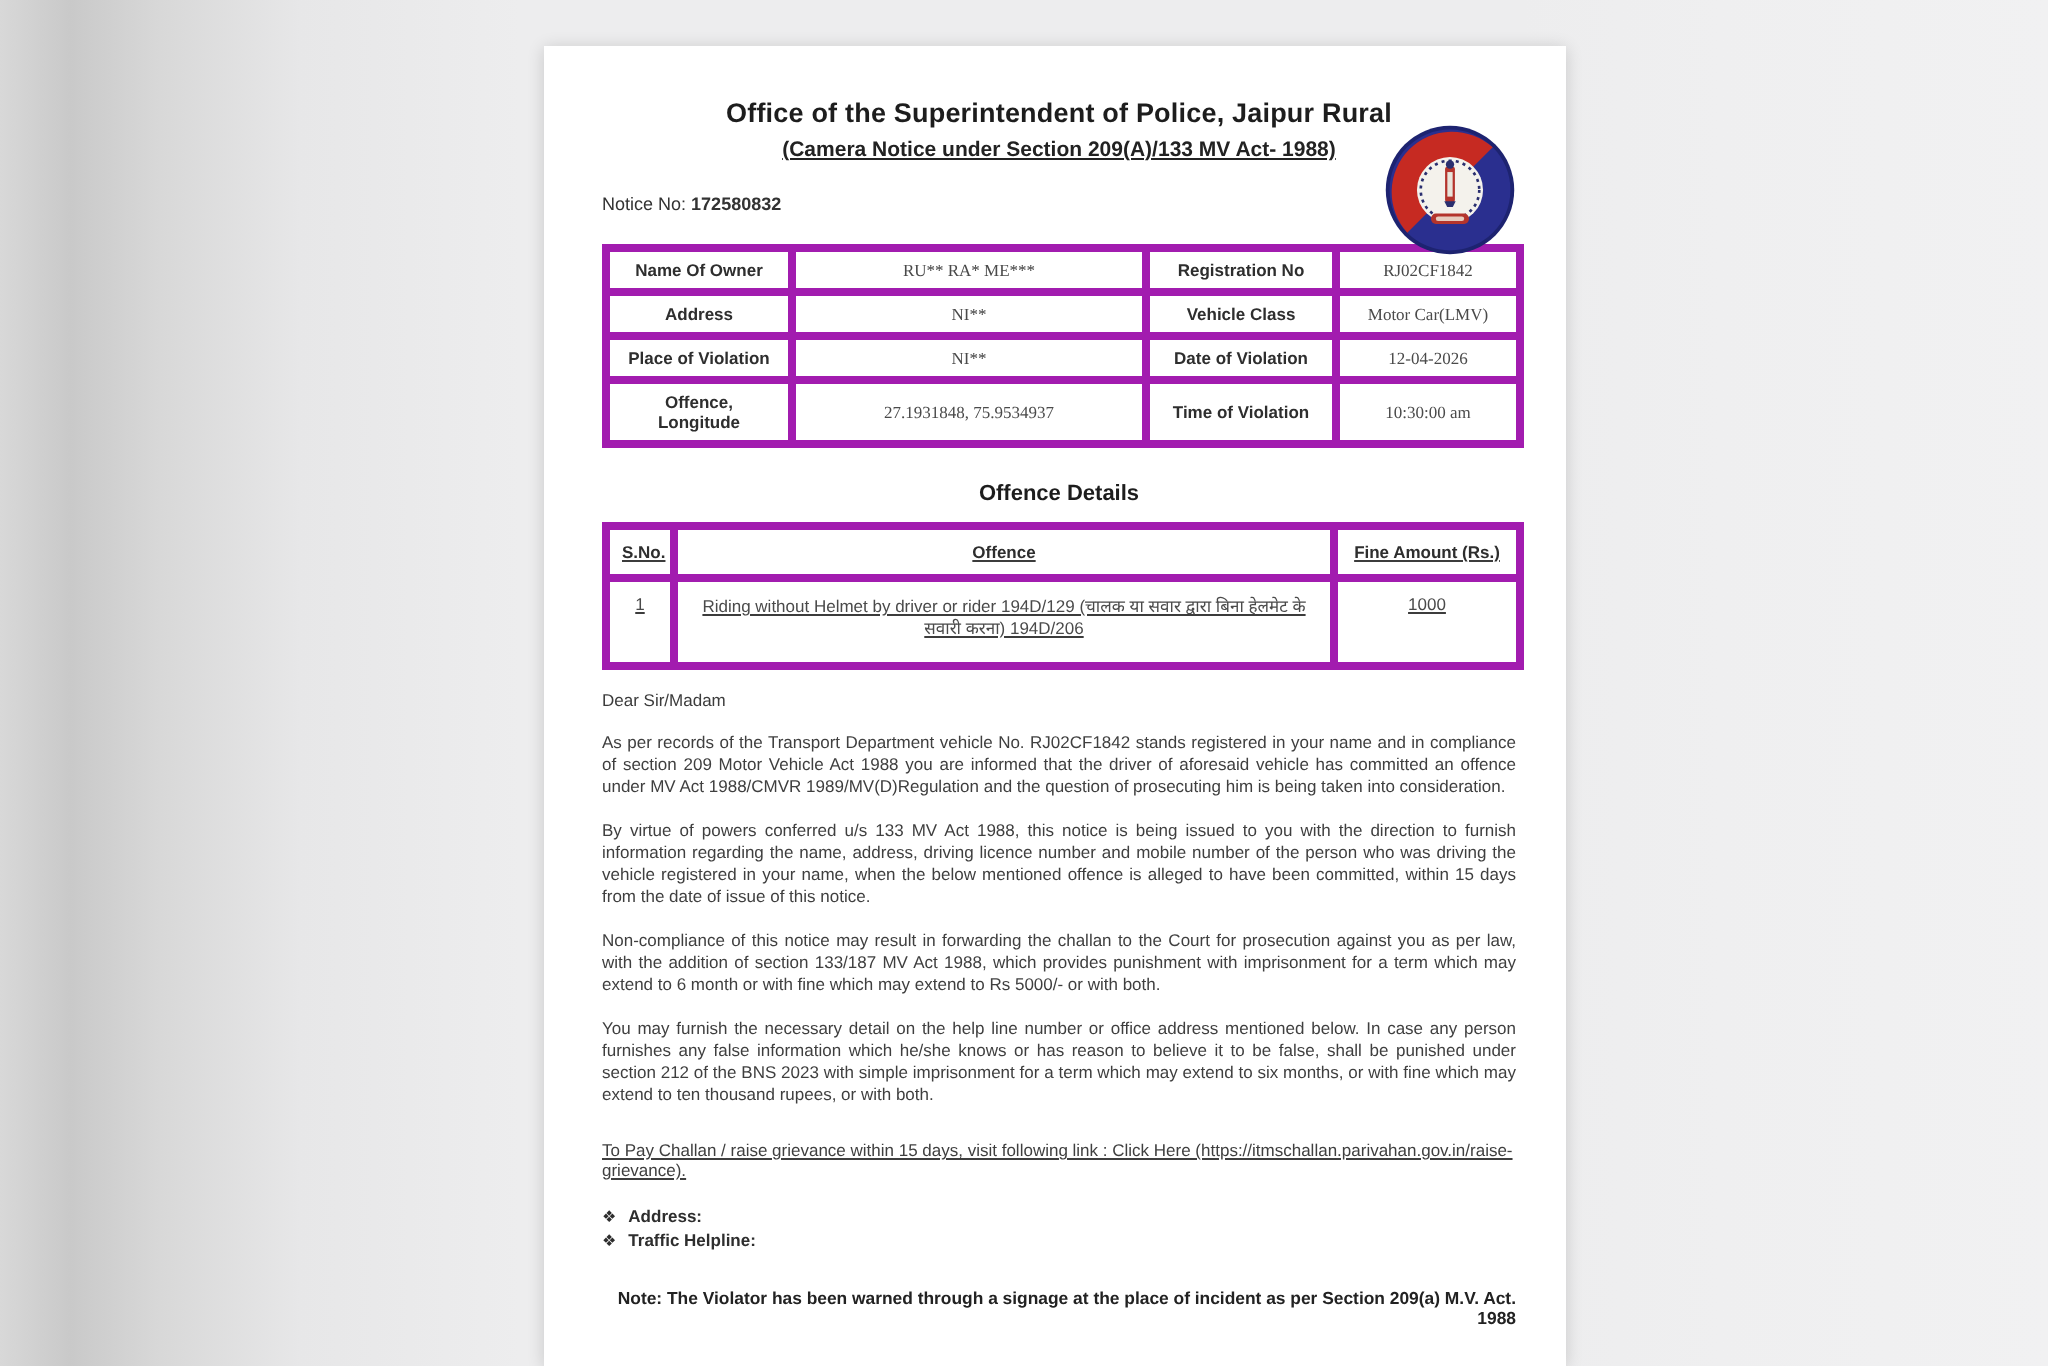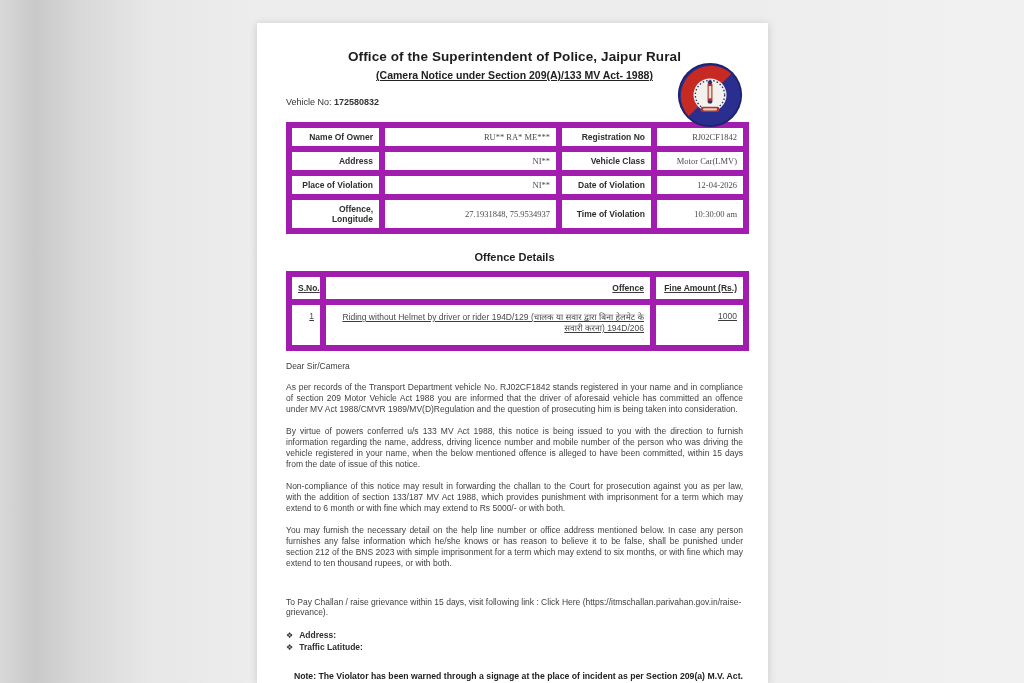--- a/index.html
+++ b/index.html
@@ -3,44 +3,44 @@
 <meta charset="utf-8">
 <style>
   * { margin:0; padding:0; box-sizing:border-box; }
   html,body { width:1024px; height:683px; overflow:hidden; }
   body { font-family:"Liberation Sans","DejaVu Sans",sans-serif; }
   .canvas {
     position:relative; width:1024px; height:683px;
     background:linear-gradient(90deg,#d8d8d8 0px,#c9c9c9 35px,#d8d8d8 80px,#e7e7e8 150px,#ededee 260px,#ededee 760px,#efeff0 860px,#f1f1f2 1024px);
   }
   .page {
-    position:absolute; left:257px; top:23px; width:511px; height:660px;
+    position:absolute; left:272px; top:23px; width:511px; height:660px;
     background:#ffffff; box-shadow:0 1px 8px rgba(0,0,0,0.16);
     color:#3c3c3c;
   }
   .content { padding:26px 25px 0 29px; position:relative; }
   .doc-title { text-align:center; font-size:13.5px; font-weight:bold; color:#1d1d1d; letter-spacing:.1px; }
   .doc-subtitle { text-align:center; font-size:10.5px; font-weight:bold; color:#222; text-decoration:underline; margin-top:5px; }
   .notice-line { margin-top:16px; font-size:9px; color:#333; }
   .notice-line .num { font-weight:bold; }
   .logo-wrap { position:absolute; top:38px; right:22px; width:72px; height:68px; }
 
   table { border-collapse:collapse; width:457px; table-layout:fixed; }
-  td, th { border:6px solid #a21caf; font-size:8.5px; padding:4px 6px; vertical-align:middle; text-align:right; }
+  td, th { border:4px solid #a21caf; font-size:8.5px; padding:4px 6px; vertical-align:middle; text-align:center; }
   .vehicle-table { margin-top:15px; }
   .vehicle-table td.lbl { font-weight:bold; color:#2e2e2e; }
   .vehicle-table td.val { color:#4a4a4a;font-family:Liberation Serif, serif; }
   .offence-heading { text-align:center; font-size:11px; font-weight:bold; color:#1d1d1d; margin-top:17px; }
   .offence-table { margin-top:8px;text-decoration:underline; }
   .offence-table th { font-weight:bold; color:#2e2e2e; padding:6px 6px; }
   .offence-table td { color:#4a4a4a; padding:6px 6px 12px 6px; vertical-align:top; }
 
   .salutation { margin-top:10px; font-size:8.5px; color:#3c3c3c; }
   .para { margin-top:11px; font-size:8.5px; line-height:11px; text-align:justify; color:#3f3f3f; }
-  .pay-line { margin-top:28px; font-size:8.5px; color:#3f3f3f; }
+  .pay-line { margin-top:17px; font-size:8.5px; color:#3f3f3f;text-decoration:underline; }
   .bullets { margin-top:13px; }
   .bullet-item { font-size:8.5px; font-weight:bold; color:#2e2e2e; margin-top:2px; display:flex; align-items:center; gap:6px; }
   .bullet-item .diamond { font-size:8px; }
   .note-line { margin-top:19px; font-size:8.7px; font-weight:bold; color:#222;text-align:right; }
 
   .images-row { margin-top:25px; margin-left:14px; display:flex; gap:15px; align-items:flex-start; }
   .car-photo { width:135px; height:116px; display:block; }
   .no-camera { width:130px; height:115px; display:block; }
 </style>
 </head>
@@ -63,21 +63,21 @@
           <rect x="33.4" y="23.5" width="5.2" height="19" rx="1.5" fill="#b4342c"></rect>
           <rect x="34.6" y="26.5" width="2.8" height="13" fill="#e8e4da"></rect>
           <circle cx="36" cy="22.5" r="2.2" fill="#2a2f6f"></circle>
           <path d="M33,42 l6,0 -1.5,3 -3,0 Z" fill="#2a2f6f"></path>
           <rect x="26" y="48.5" width="20" height="5.5" rx="2.5" fill="#b4342c"></rect>
           <rect x="28.5" y="50" width="15" height="2.4" rx="1.2" fill="#f0e7d8" opacity="0.85"></rect>
         </svg>
       </div>
 
       <div class="notice-line">
-        <span>Vehicle No:</span>
+        <span>Notice No:</span>
         <span class="num">172580832</span>
       </div>
 
       <table class="vehicle-table">
         <colgroup>
             <col style="width:93px">
             <col style="width:177px">
             <col style="width:95px">
             <col style="width:92px">
           </colgroup>
@@ -126,37 +126,37 @@
         </thead>
         <tbody>
           <tr>
             <td>1</td>
             <td>Riding without Helmet by driver or rider 194D/129 (चालक या सवार द्वारा बिना हेलमेट के सवारी करना) 194D/206</td>
             <td>1000</td>
           </tr>
         </tbody>
       </table>
 
-      <div class="salutation">Dear Sir/Camera</div>
+      <div class="salutation">Dear Sir/Madam</div>
 
       <div class="para">As per records of the Transport Department vehicle No. RJ02CF1842 stands registered in your name and in compliance of section 209 Motor Vehicle Act 1988 you are informed that the driver of aforesaid vehicle has committed an offence under MV Act 1988/CMVR 1989/MV(D)Regulation and the question of prosecuting him is being taken into consideration.</div>
       <div class="para">By virtue of powers conferred u/s 133 MV Act 1988, this notice is being issued to you with the direction to furnish information regarding the name, address, driving licence number and mobile number of the person who was driving the vehicle registered in your name, when the below mentioned offence is alleged to have been committed, within 15 days from the date of issue of this notice.</div>
       <div class="para">Non-compliance of this notice may result in forwarding the challan to the Court for prosecution against you as per law, with the addition of section 133/187 MV Act 1988, which provides punishment with imprisonment for a term which may extend to 6 month or with fine which may extend to Rs 5000/- or with both.</div>
       <div class="para">You may furnish the necessary detail on the help line number or office address mentioned below. In case any person furnishes any false information which he/she knows or has reason to believe it to be false, shall be punished under section 212 of the BNS 2023 with simple imprisonment for a term which may extend to six months, or with fine which may extend to ten thousand rupees, or with both.</div>
 
       <div class="pay-line">To Pay Challan / raise grievance within 15 days, visit following link : Click Here (https://itmschallan.parivahan.gov.in/raise-grievance).</div>
 
       <div class="bullets">
         <div class="bullet-item">
           <span class="diamond">❖</span>
           <span>Address:</span>
         </div>
         <div class="bullet-item">
           <span class="diamond">❖</span>
-          <span>Traffic Latitude:</span>
+          <span>Traffic Helpline:</span>
         </div>
       </div>
 
       <div class="note-line">Note: The Violator has been warned through a signage at the place of incident as per Section 209(a) M.V. Act. 1988</div>
 
       <div class="images-row">
 
         <svg class="car-photo" viewBox="0 0 135 116" aria-hidden="true">
           <defs>
               <filter id="pblur">

